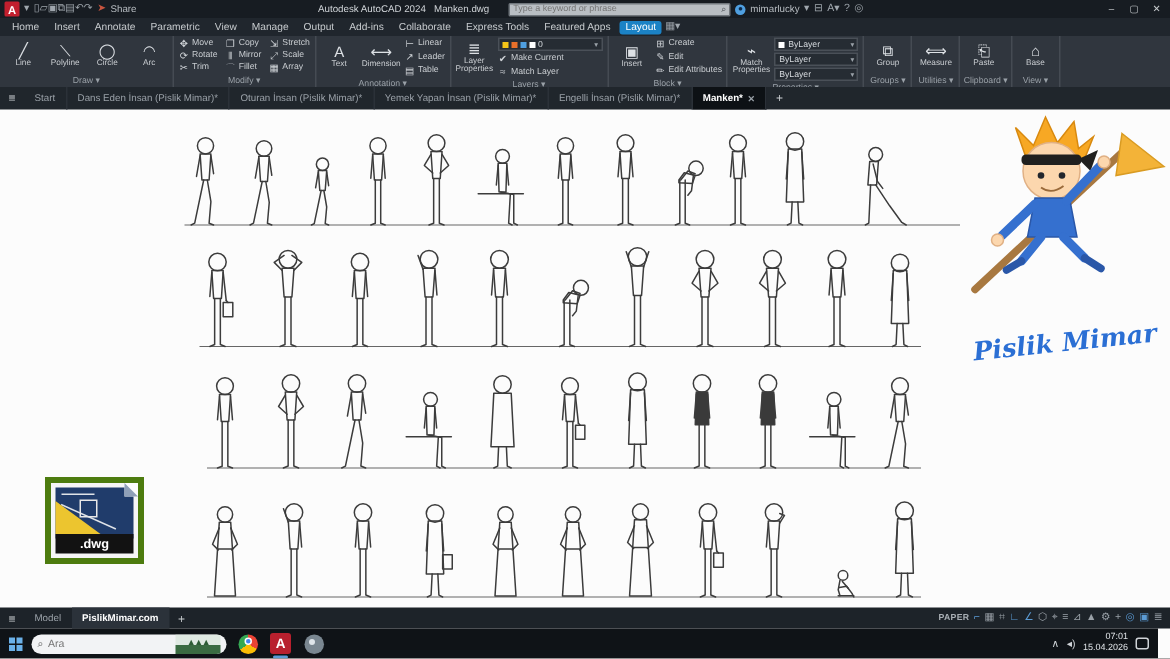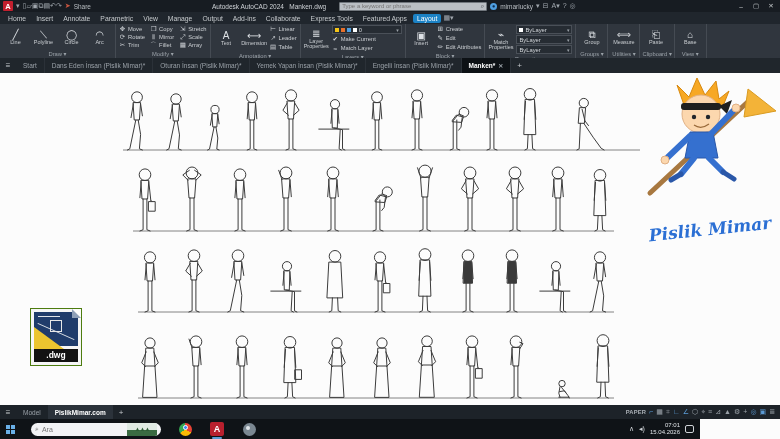--- a/index.html
+++ b/index.html
@@ -39,41 +39,41 @@
 .fhamb{width:16px;text-align:center;font-size:8px;color:#c6cacd}
 .ftab{padding:0 7px;height:100%;display:flex;align-items:center;gap:3px;border-right:1px solid #2b3138;white-space:nowrap}
 .ftab.active{background:#0d1115;color:#fff;font-weight:bold}
 .ftab .fx{color:#9aa1a8;font-size:6px}
 .fplus{padding:0 6px;font-size:8px;color:#c6cacd}
 
 .canvas{position:absolute;top:73px;left:0;width:780px;height:332px;background:#fcfcfc}
 .canvas svg{position:absolute;left:0;top:0}
 .watermark{position:absolute;left:636px;top:146px;width:148px;text-align:center;font-family:"DejaVu Serif",serif;font-style:italic;font-weight:bold;font-size:17px;transform:rotate(-6deg);z-index:3}
 
-.dwgicon{position:absolute;left:30px;top:308px;width:52px;height:58px;background:#f6f6f6;border:1px solid #4d7c0f;z-index:4}
+.dwgicon{position:absolute;left:30px;top:318px;width:66px;height:58px;background:#f6f6f6;border:4px solid #4d7c0f;z-index:4}
 .dwgtop{position:absolute;left:3px;top:3px;right:3px;height:34px;background:#203c6b;overflow:hidden}
 .dwgsq{position:absolute;left:16px;top:8px;width:12px;height:12px;border:1px solid #e8e8e8}
 .dwgl1{position:absolute;left:2px;top:19px;width:40px;height:0;border-top:1px solid #dfe3e8;transform:rotate(24deg)}
 .dwgl2{position:absolute;left:4px;top:4px;width:22px;height:0;border-top:1px solid #dfe3e8}
 .dwgyel{position:absolute;left:3px;bottom:16px;width:0;height:0;border-left:30px solid #ecc52f;border-top:22px solid transparent}
 .dwgfold{position:absolute;right:0;top:0;width:0;height:0;border-top:9px solid #fcfcfc;border-left:9px solid #8fa0b8}
 .dwglabel{position:absolute;left:3px;right:3px;bottom:3px;height:13px;background:#121212;color:#fff;font-size:8.5px;font-weight:bold;text-align:center;line-height:13px;font-family:"Liberation Sans",sans-serif}
 .dlbtn{position:absolute;left:3px;top:367px;width:98px;height:30px;border-radius:15px;background:linear-gradient(#f25454 0%,#d92626 55%,#bb1b1b 100%);box-shadow:0 3px 0 #8f1212,0 4px 5px rgba(0,0,0,.35);display:flex;align-items:center;justify-content:center;gap:5px;z-index:4}
 .dlbtn .txt{color:#fff;font-weight:bold;font-size:11px;letter-spacing:.3px;text-shadow:0 1px 1px #8f1212}
 .dlcirc{width:16px;height:16px;border-radius:50%;background:#c31d1d;border:2px solid #fff;color:#fff;font-weight:bold;font-size:10px;line-height:12px;text-align:center}
 
 .bottombar{position:absolute;top:405px;width:780px;height:14px;background:#1d2329;display:flex;align-items:center;font-size:6.5px;color:#9aa1a8;z-index:9}
 .btab{padding:0 7px;height:100%;display:flex;align-items:center;white-space:nowrap}
 .btab.active{background:#2b323a;color:#fff;font-weight:bold}
 .bstatus{margin-left:auto;display:flex;align-items:center;gap:3px;padding-right:5px}
 .paper{font-size:5.8px;font-weight:bold;color:#aab0b6;letter-spacing:.2px}
 .sic{font-size:7px;color:#9aa1a8;line-height:10px}
 .sic.on{color:#5b9bd5}
 
-.taskbar{position:absolute;top:419px;width:700px;height:20px;background:#0f1317;display:flex;align-items:center;gap:16px;padding:0 6px;z-index:9}
+.taskbar{position:absolute;top:419px;width:772px;height:20px;background:#0f1317;display:flex;align-items:center;gap:6px;padding:0 6px;z-index:9}
 .winlogo{display:grid;grid-template-columns:4px 4px;grid-template-rows:4px 4px;gap:1px;flex:none}
 .winlogo span{background:#6ab0e8}
 .tsearch{width:130px;height:13px;background:#f2f3f5;border-radius:7px;display:flex;align-items:center;padding:0 4px;gap:3px;overflow:hidden}
 .tsearch .mag{color:#555;font-size:7px}
 .tsearch input{flex:1;border:none;background:transparent;outline:none;font-size:7px;color:#333;font-family:inherit;min-width:10px}
 .trees{width:30px;height:13px;background:linear-gradient(#dfe9e2 55%,#3a6b42 55%);color:#2e5c36;font-size:6px;line-height:13px;text-align:center;letter-spacing:-1px;flex:none}
 .appico{width:16px;height:16px;border-radius:3px;display:flex;align-items:center;justify-content:center;position:relative;flex:none}
 .appico.active::after{content:"";position:absolute;bottom:-2px;left:3px;right:3px;height:2px;background:#5b9bd5;border-radius:1px}
 .chrome{background:conic-gradient(#ea4335 0 33%,#fbbc05 0 66%,#34a853 0 100%);border-radius:50%;width:13px;height:13px}
 .chrome i{display:block;width:5px;height:5px;border-radius:50%;background:#4285f4;border:1.5px solid #fff;margin:2.5px auto}

